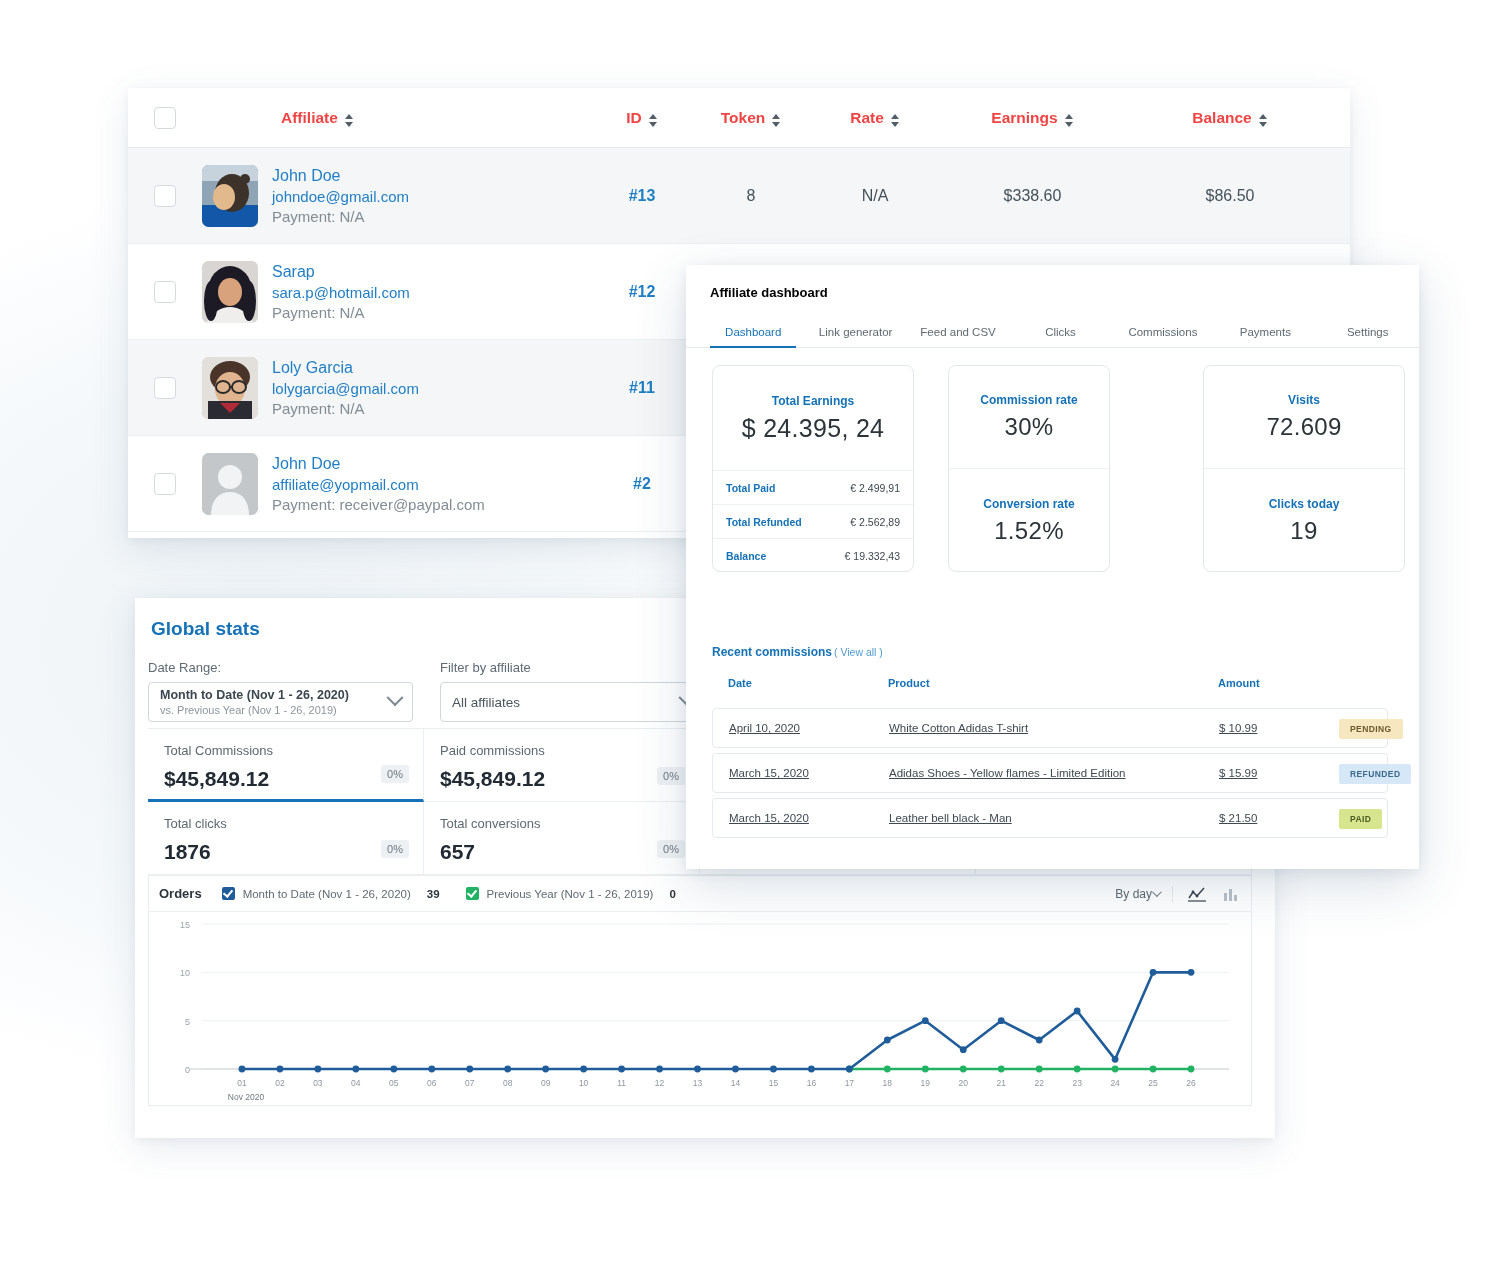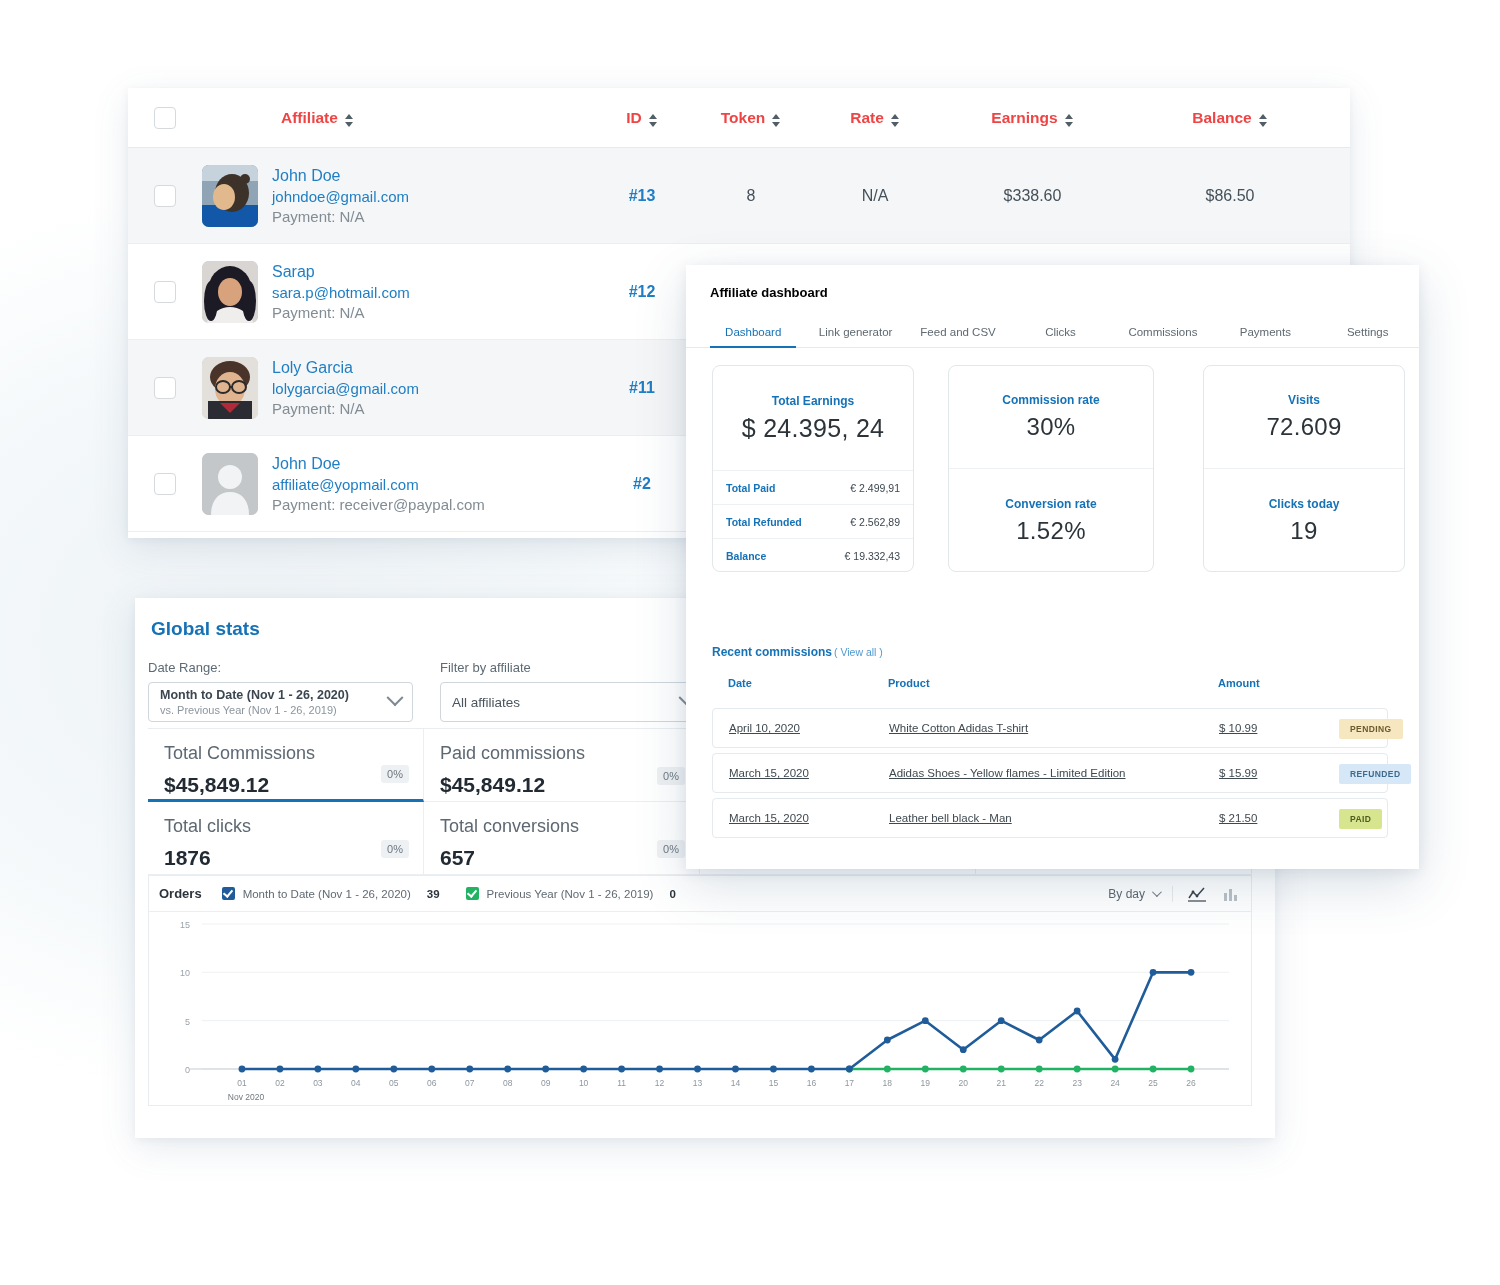--- a/index.html
+++ b/index.html
@@ -107,21 +107,21 @@
   #kpi-grid {
     position:absolute; left: 148px; top: 728px; width: 1104px; height: 148px;
     display: grid; grid-template-columns: repeat(4, 1fr); grid-template-rows: 1fr 1fr;
     border: 1px solid #e9edf0; border-left:none; border-right:none;
   }
   .kpi {
     border-right: 1px solid #eceff1; border-bottom: 1px solid #eceff1;
     padding: 14px 16px 0 16px; position: relative;
   }
   .kpi.active { border-bottom: 3px solid #1572b6; }
-  .kpi-label { font-size: 18px; color: #5d6872; margin-bottom: 9px; }
+  .kpi-label { font-size: 13px; color: #5d6872; margin-bottom: 9px; }
   .kpi-value { font-size: 21px; font-weight: bold; color: #222b33; }
   .kpi-pct {
     position:absolute; right: 14px; bottom: 16px; font-size: 11px; color:#6d7780;
     background:#eef1f3; border-radius: 3px; padding: 3px 6px;
   }
 
   
   #orders-panel {
     position:absolute; left: 148px; top: 876px; width: 1104px; height: 230px;
     border: 1px solid #e9edf0; border-top: none;
@@ -133,21 +133,21 @@
   #orders-head .ttl { font-size: 13px; font-weight: bold; color: #2b343c; margin-right: 20px; }
   .leg { display:flex; align-items:center; gap: 8px; margin-right: 26px; }
   .leg .box { width: 13px; height: 13px; border-radius: 2px; position: relative; }
   .leg .box:after {
     content:""; position:absolute; left:3px; top:1px; width:4px; height:7px;
     border-right: 2px solid #fff; border-bottom: 2px solid #fff; transform: rotate(40deg);
   }
   .leg .txt { font-size: 11.5px; color: #5f6a73; }
   .leg .num { font-size: 11.5px; color: #2b343c; font-weight: bold; margin-left: 8px; }
   .head-right { margin-left:auto; display:flex; align-items:center; gap: 0; }
-  .byday { font-size: 12px; color: #5b666f; display:flex; align-items:center; gap:7px; padding-right: 13px; }
+  .byday { font-size: 12px; color: #5b666f; display:flex; align-items:center; padding-right: 13px; }
   .chev-sm { width: 7px; height: 7px; border-right: 1.6px solid #6b757d; border-bottom: 1.6px solid #6b757d; transform: rotate(45deg) translateY(-2px); }
   .viewtoggle { display:flex; align-items:center; gap: 17px; border-left: 1px solid #e6eaee; padding-left: 15px; }
   .viewtoggle svg { display:block; }
 
   #chart-area { position: relative; width: 100%; height: 193px; }
   #chart-area svg { display:block; }
 
   
   #dash-card {
     left: 686px; top: 265px; width: 733px; height: 604px;
@@ -168,21 +168,21 @@
   }
   .tab.on { color: #1572b6; font-weight: normal; }
   .tab.on:after {
     content:""; position:absolute; left: 8px; right: 8px; bottom: -1px; height: 2.5px; background: #1572b6;
   }
 
   .dcard {
     position:absolute; border: 1px solid #e2e7ea; border-radius: 8px; background:#fff;
   }
   #dcard-earn { left: 26px; top: 100px; width: 202px; height: 207px; }
-  #dcard-rate { left: 262px; top: 100px; width: 206px; height: 207px; }
+  #dcard-rate { left: 262px; top: 100px; width: 162px; height: 207px; }
   #dcard-vis  { left: 517px; top: 100px; width: 202px; height: 207px; }
   .dcard-top { height: 104px; display:flex; flex-direction:column; align-items:center; justify-content:center; gap:6px; }
   .dcard-top.half { height: 103px; border-bottom: 1px solid #edf1f3; }
   .dcard-lbl { font-size: 12px; font-weight: bold; color: #1572b6; }
   .dcard-val { font-size: 25px; color: #2c343a; letter-spacing: .3px; }
   .dcard-val.sm { font-size: 24px; }
   .drow {
     height: 34px; display:flex; align-items:center; justify-content:space-between;
     padding: 0 13px; border-top: 1px solid #edf1f3;
   }

